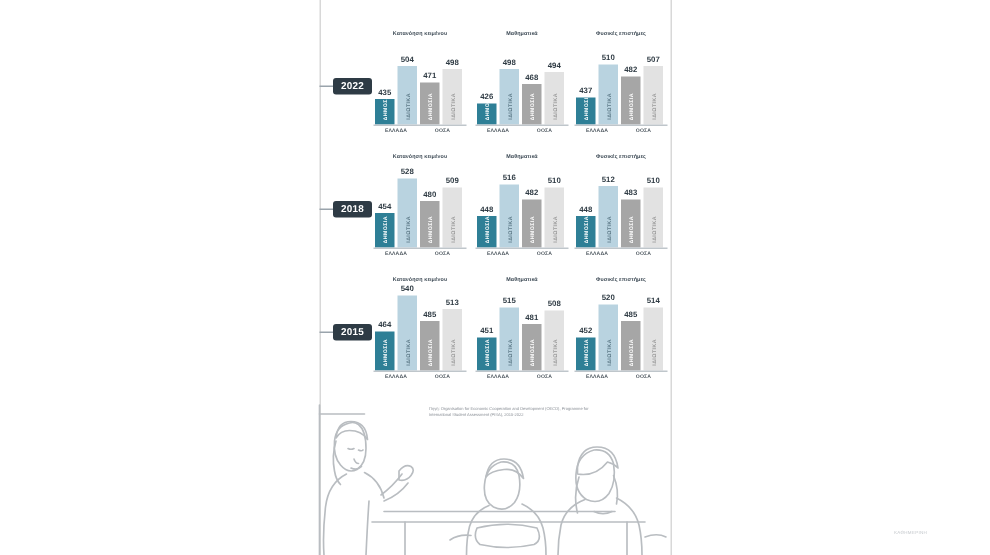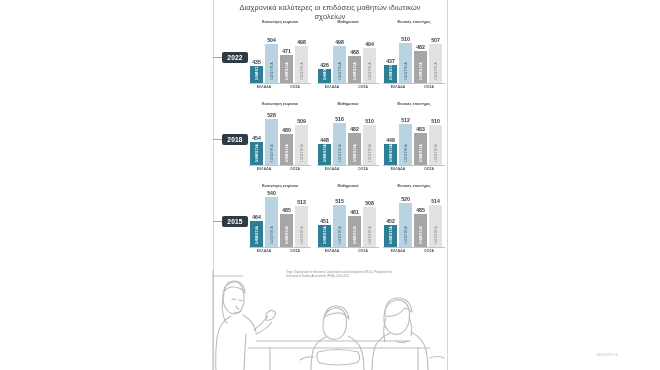--- a/index.html
+++ b/index.html
@@ -56,21 +56,20 @@
   #credit{position:absolute;left:596px;top:353px;font-size:3px;color:#c4c8cc;letter-spacing:.2px;}
 </style>
 </head>
 <body>
 
 <div id="page">
 
   <div class="rail left"></div>
   <div class="rail right"></div>
 
-  <div id="title">Διαχρονικά καλύτερες οι επιδόσεις μαθητών ιδιωτικών σχολείων</div>
 
   <div id="chart">
       <div class="yearblock" style="top: 0px;">
         <div class="yearrule"></div>
         <div class="yearbadge" style="background: rgb(46, 59, 69);">2022</div>
         <div class="group g0">
           <div class="ghead">Κατανόηση κειμένου</div>
           <div class="plot">
             <div class="bar b0" style="height: 17.1111px;">
               <div class="col" style="height: 17.1111px; background: rgb(46, 127, 150);">

